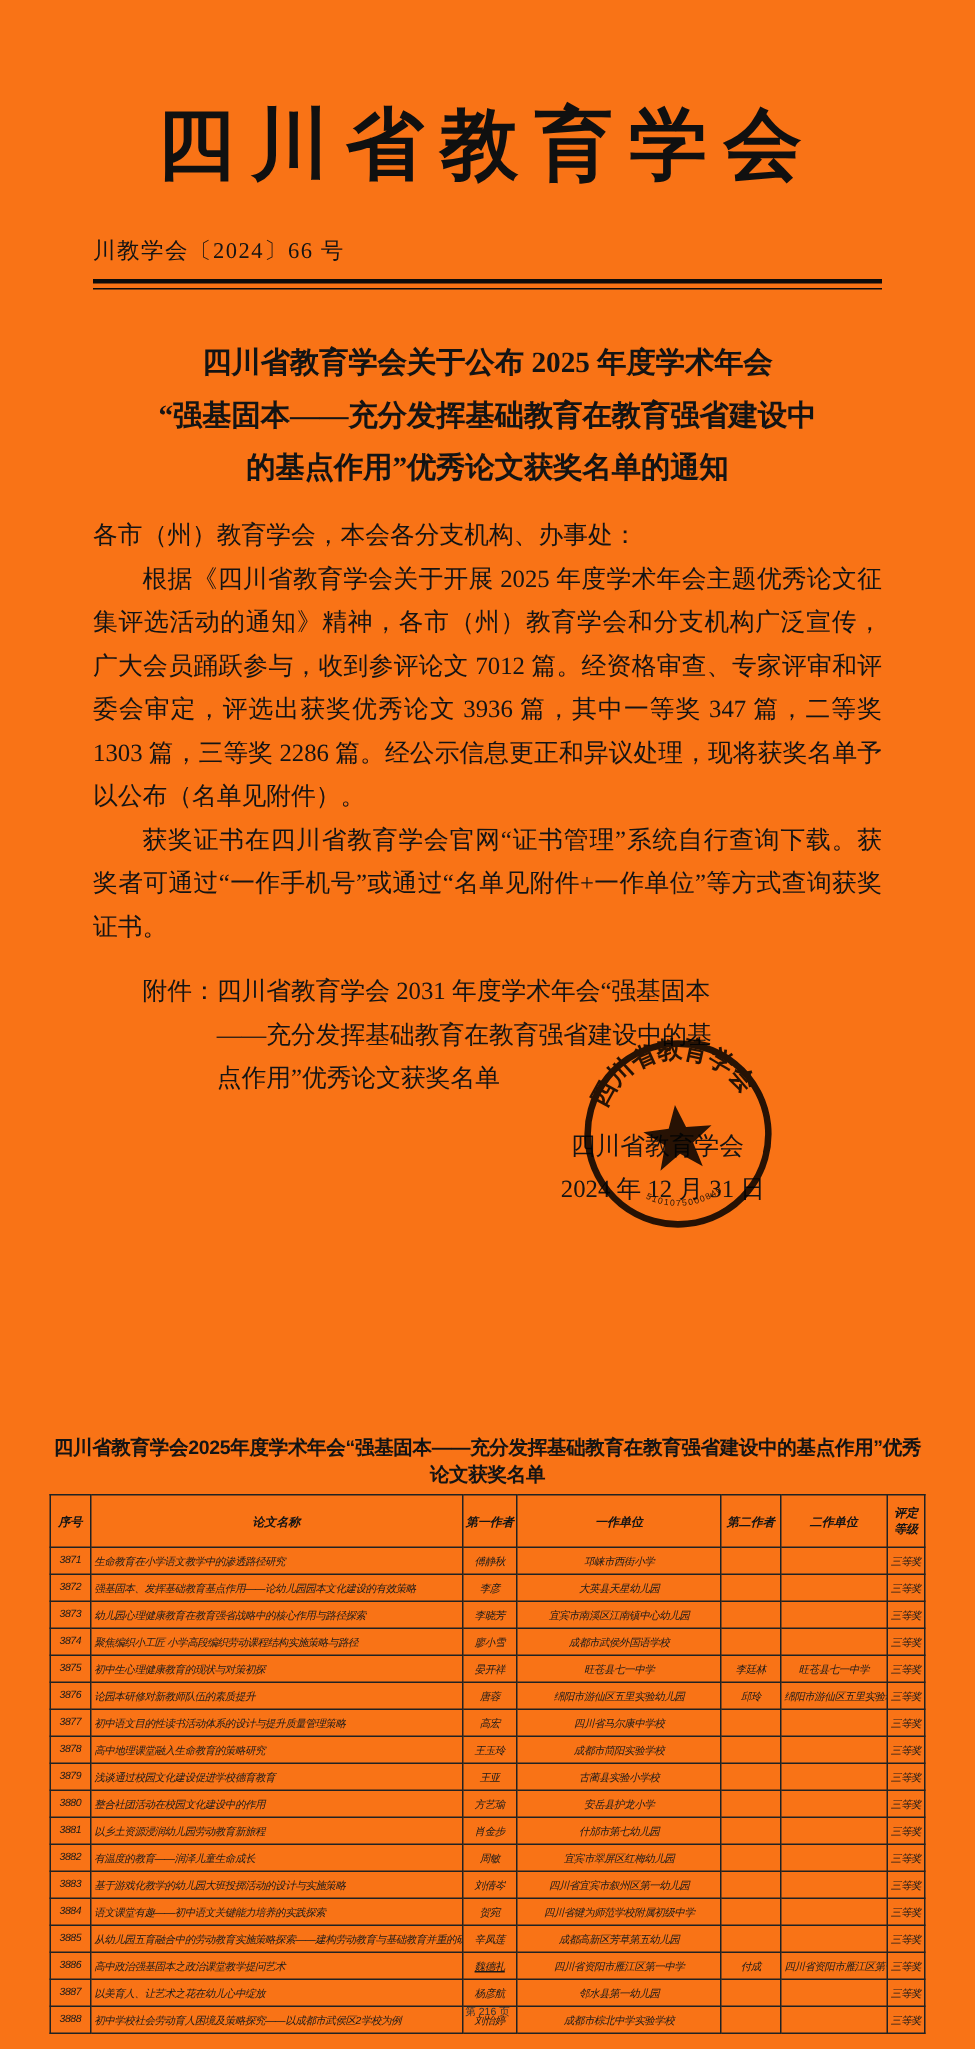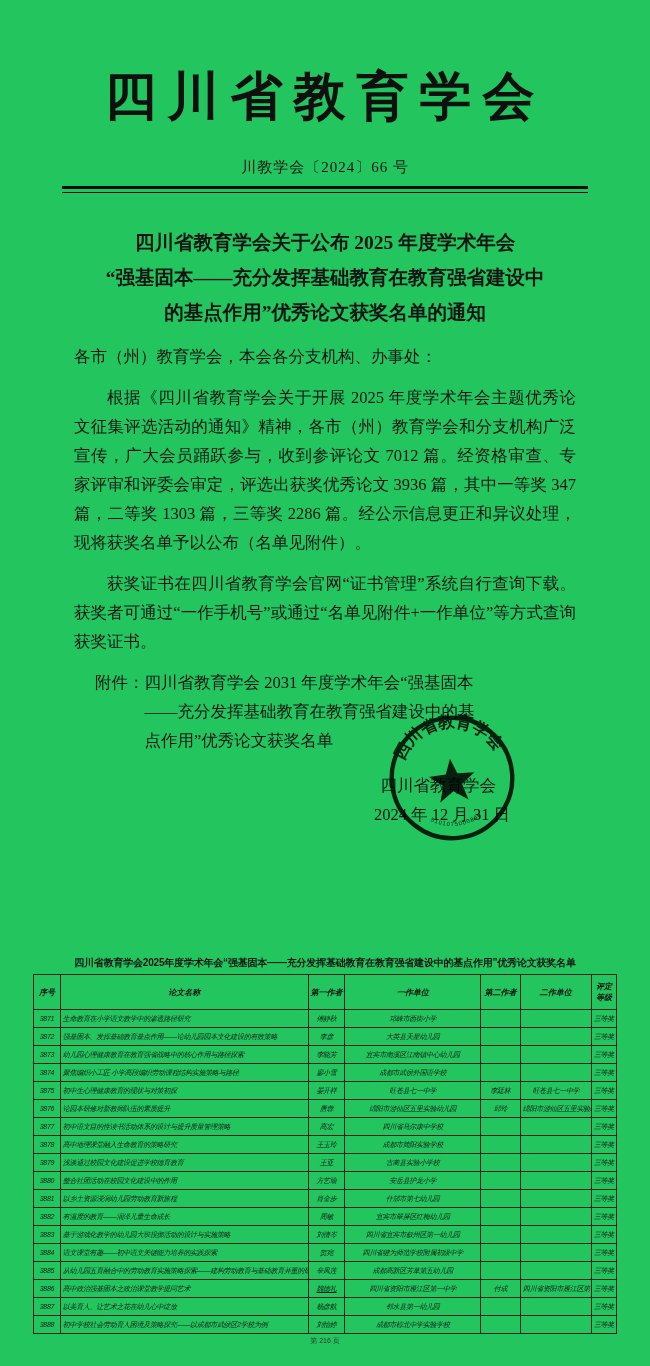--- a/index.html
+++ b/index.html
@@ -1,43 +1,43 @@
 <!DOCTYPE html>
 <html><head>
 <meta charset="utf-8">
 <style>
   html,body{margin:0;padding:0;background:#e8e8e8;}
   .page{
     position:relative; width:650px; height:1366px; margin:0 auto;
-    background:#22c55e; color:#141414; overflow:hidden;
+    background:#f97316; color:#141414; overflow:hidden;
     font-family:"Liberation Serif","DejaVu Serif",serif;
   }
   .doc{padding:36px 62px 0 62px;}
   .org-title{
     margin:26px 0 0 0; text-align:center;
     font-size:52px; font-weight:900; letter-spacing:11px;
     white-space:nowrap; color:#101010;
   }
-  .doc-no{margin-top:26px; text-align:center; font-size:15px; letter-spacing:1px;}
+  .doc-no{margin-top:26px; font-size:15px; letter-spacing:1px;}
   .double-rule{margin-top:9px; height:3px; border-top:3.5px solid #0c0c0c; border-bottom:1.5px solid #0c0c0c;}
   .notice-title{margin-top:32px; text-align:center; font-weight:bold; font-size:19.5px; line-height:35px;}
   .body-text{margin-top:12px; font-size:16.5px; line-height:29px; text-align:justify;}
-  .body-text p{margin:12px;}
+  .body-text p{margin:0;}
   .body-text p.indent{text-indent:2em;}
   .closing{position:relative; height:402px; font-size:16.5px;}
-  .attachment{display:flex; line-height:29px; padding-left:33px;}
+  .attachment{display:flex; margin-top:14px; line-height:29px; padding-left:33px;}
   .attachment .att-label{flex:0 0 auto; white-space:nowrap;}
   .attachment .att-text{width:345px;}
   .sig-org{margin-top:16px; text-align:right; padding-right:92px; line-height:29px;}
   .sig-date{text-align:right; padding-right:78px; line-height:29px;}
   .seal{position:absolute; top:42px; left:322px; width:136px; height:136px;
         transform:rotate(-6deg); opacity:.92; mix-blend-mode:multiply; pointer-events:none;}
   
   .appendix{position:absolute; top:956px; left:33px; width:584px;}
-  .table-title{font-size:10px; font-weight:bold; text-align:center; margin-bottom:4px;
+  .table-title{font-size:13px; font-weight:bold; text-align:center; margin-bottom:4px;
                font-family:"Liberation Sans","DejaVu Sans",sans-serif; letter-spacing:-0.2px;}
   table.award{border-collapse:collapse; width:100%; table-layout:fixed;
               border:1.6px solid #0e0e0e;
               font-family:"Liberation Sans","DejaVu Sans",sans-serif;font-style:italic;}
   table.award th{border:1px solid #222; font-size:8px; font-weight:bold; padding:6px 1px; text-align:center;}
   table.award td{border:1px solid #222; font-size:7px; padding:2px 2px; height:13px;
                  text-align:center; white-space:nowrap; overflow:hidden; letter-spacing:-0.3px; color:#1a1a1a;}
   table.award td.c-title{text-align:left;}
   table.award td.u{text-decoration:underline;}
   col.w-id{width:4.6%;} col.w-title{width:42.5%;} col.w-a1{width:6.3%;}

